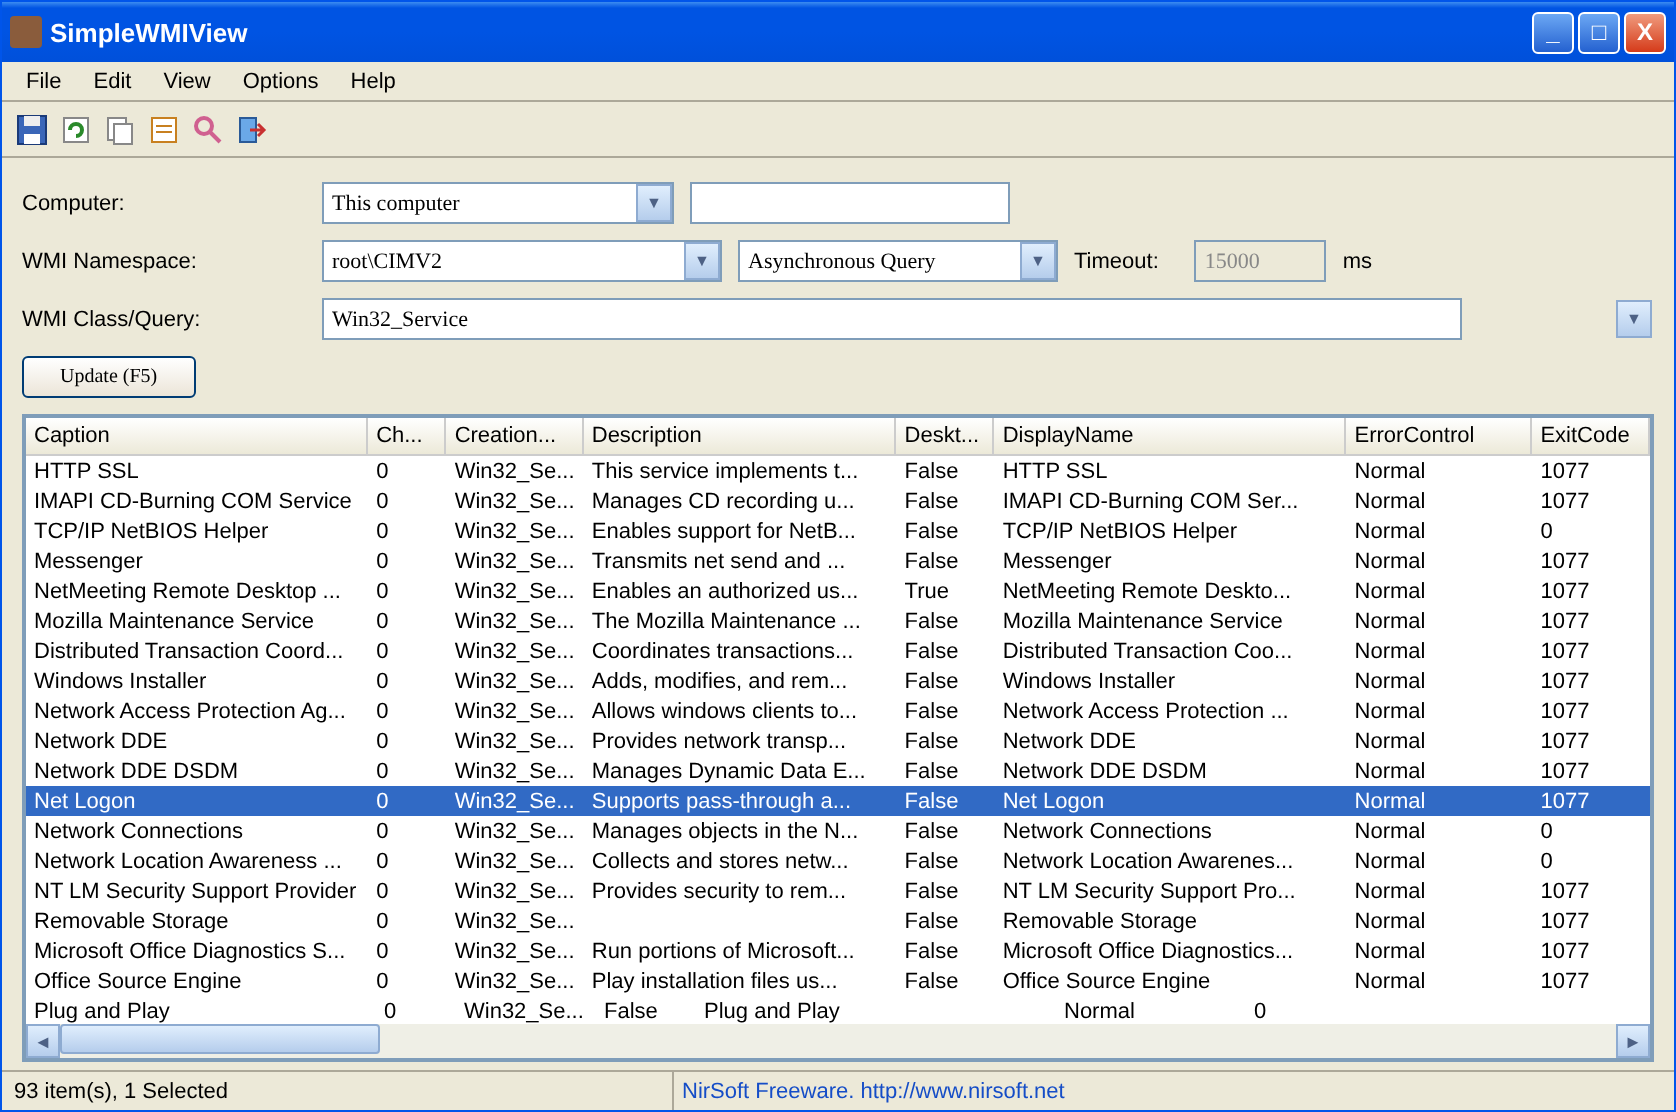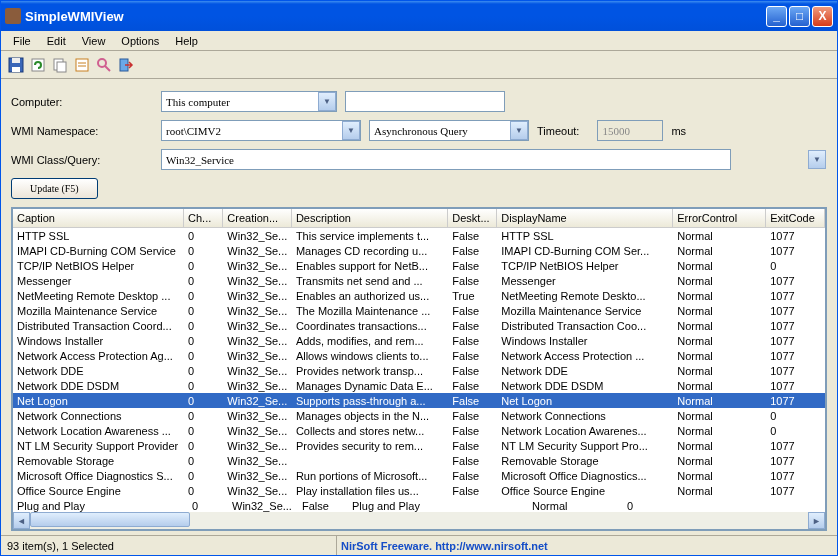--- a/index.html
+++ b/index.html
@@ -39,21 +39,21 @@
 .grid-row.selected { background: #316ac5; color: white; }
 .g-cell { padding: 0 4px; overflow: hidden; white-space: nowrap; text-overflow: ellipsis; }
 
 .hscroll { height: 17px; background: #ece9d8; display: flex; }
 .hs-btn { width: 17px; height: 17px; background: linear-gradient(#e0eefd,#b5cdec); border: 1px solid #8eabd1; display:flex; align-items:center; justify-content:center; font-size:9px; color:#4d6185; cursor:pointer; }
 .hs-track { flex:1; background:#efefe6; position:relative; }
 .hs-thumb { position:absolute; left:0; top:0; height:15px; width:160px; background: linear-gradient(#e0eefd,#b5cdec); border:1px solid #8eabd1; border-radius:2px; }
 
 .statusbar { height: 20px; background: #ece9d8; border-top: 1px solid #aca899; display: flex; align-items: center; padding: 0 6px; }
 .status-left { flex: 0 0 330px; border-right: 1px solid #aca899; height:100%; display:flex; align-items:center; }
-.status-right { flex: 1; text-align: left; padding-left: 4px; color: #154dc7; font-weight: bold; }
+.status-right { flex: 1; text-align: left; padding-left: 4px; color: #154dc7; font-weight: normal; }
 
 .c0{width:175px;} .c1{width:40px;} .c2{width:70px;} .c3{width:160px;} .c4{width:50px;} .c5{width:180px;} .c6{width:95px;} .c7{width:60px;}
 </style>
 </head>
 <body>
 
 <div class="window">
 
   <div class="titlebar">
     <div class="titlebar-icon"></div>

